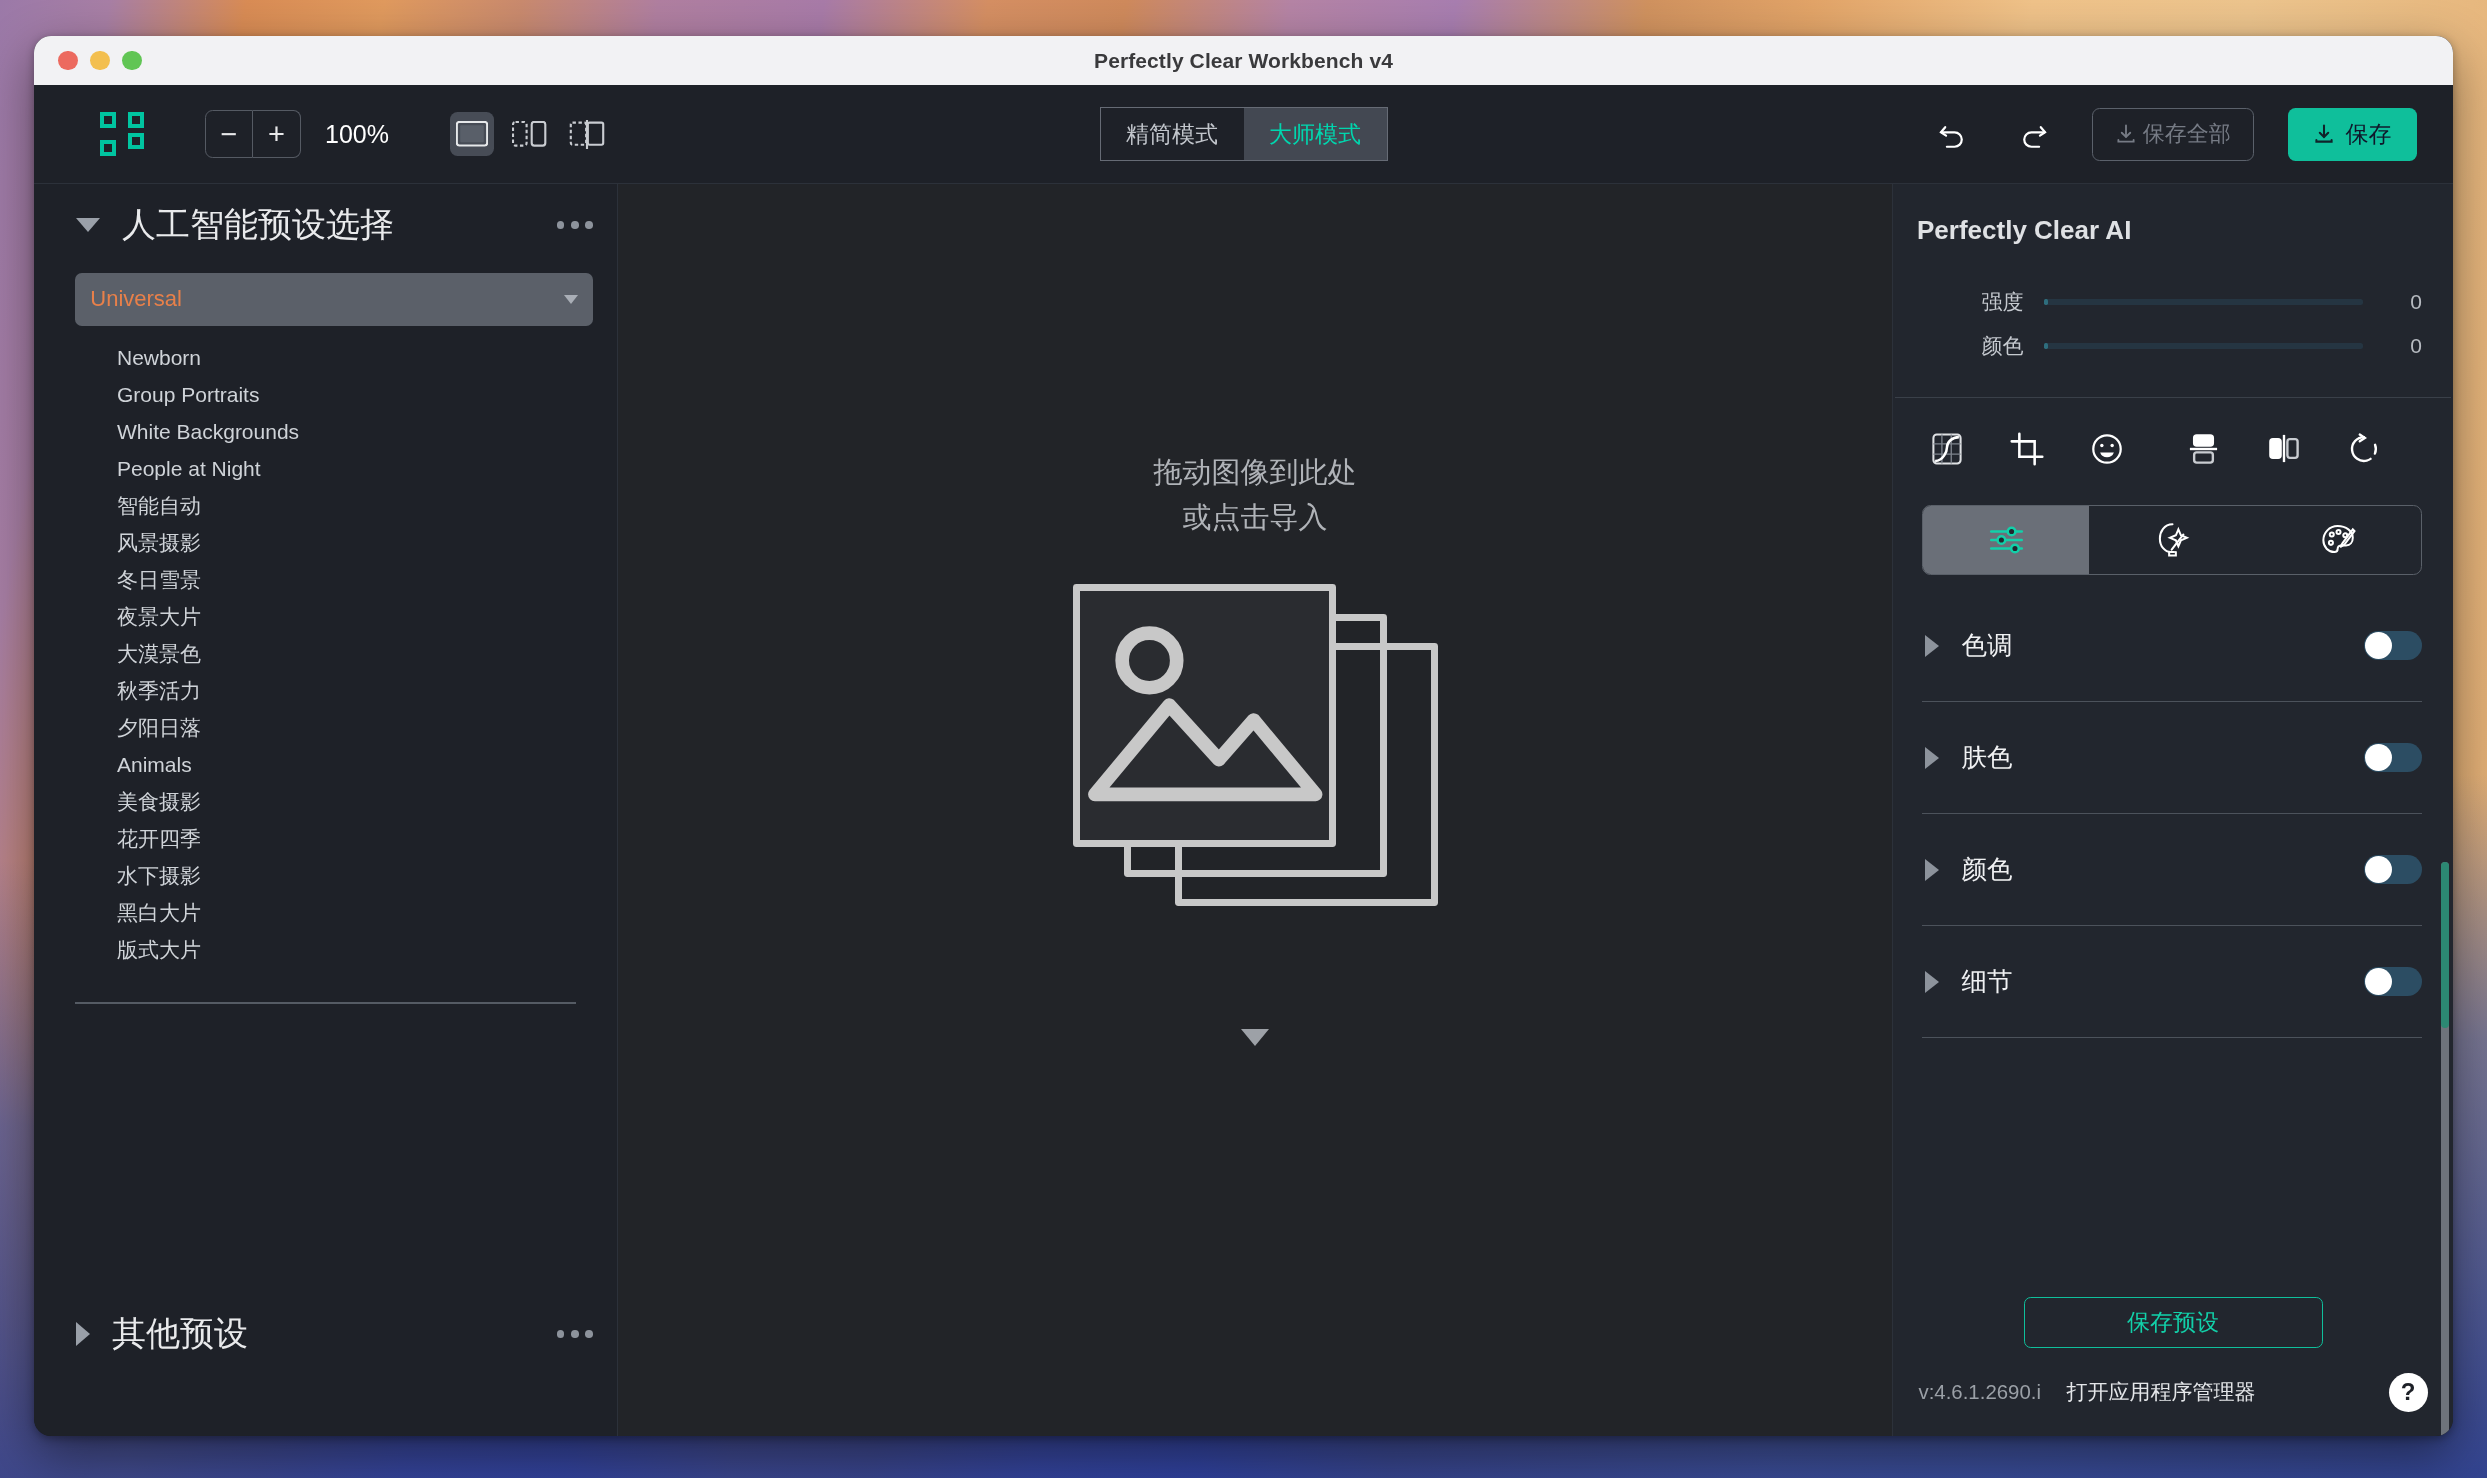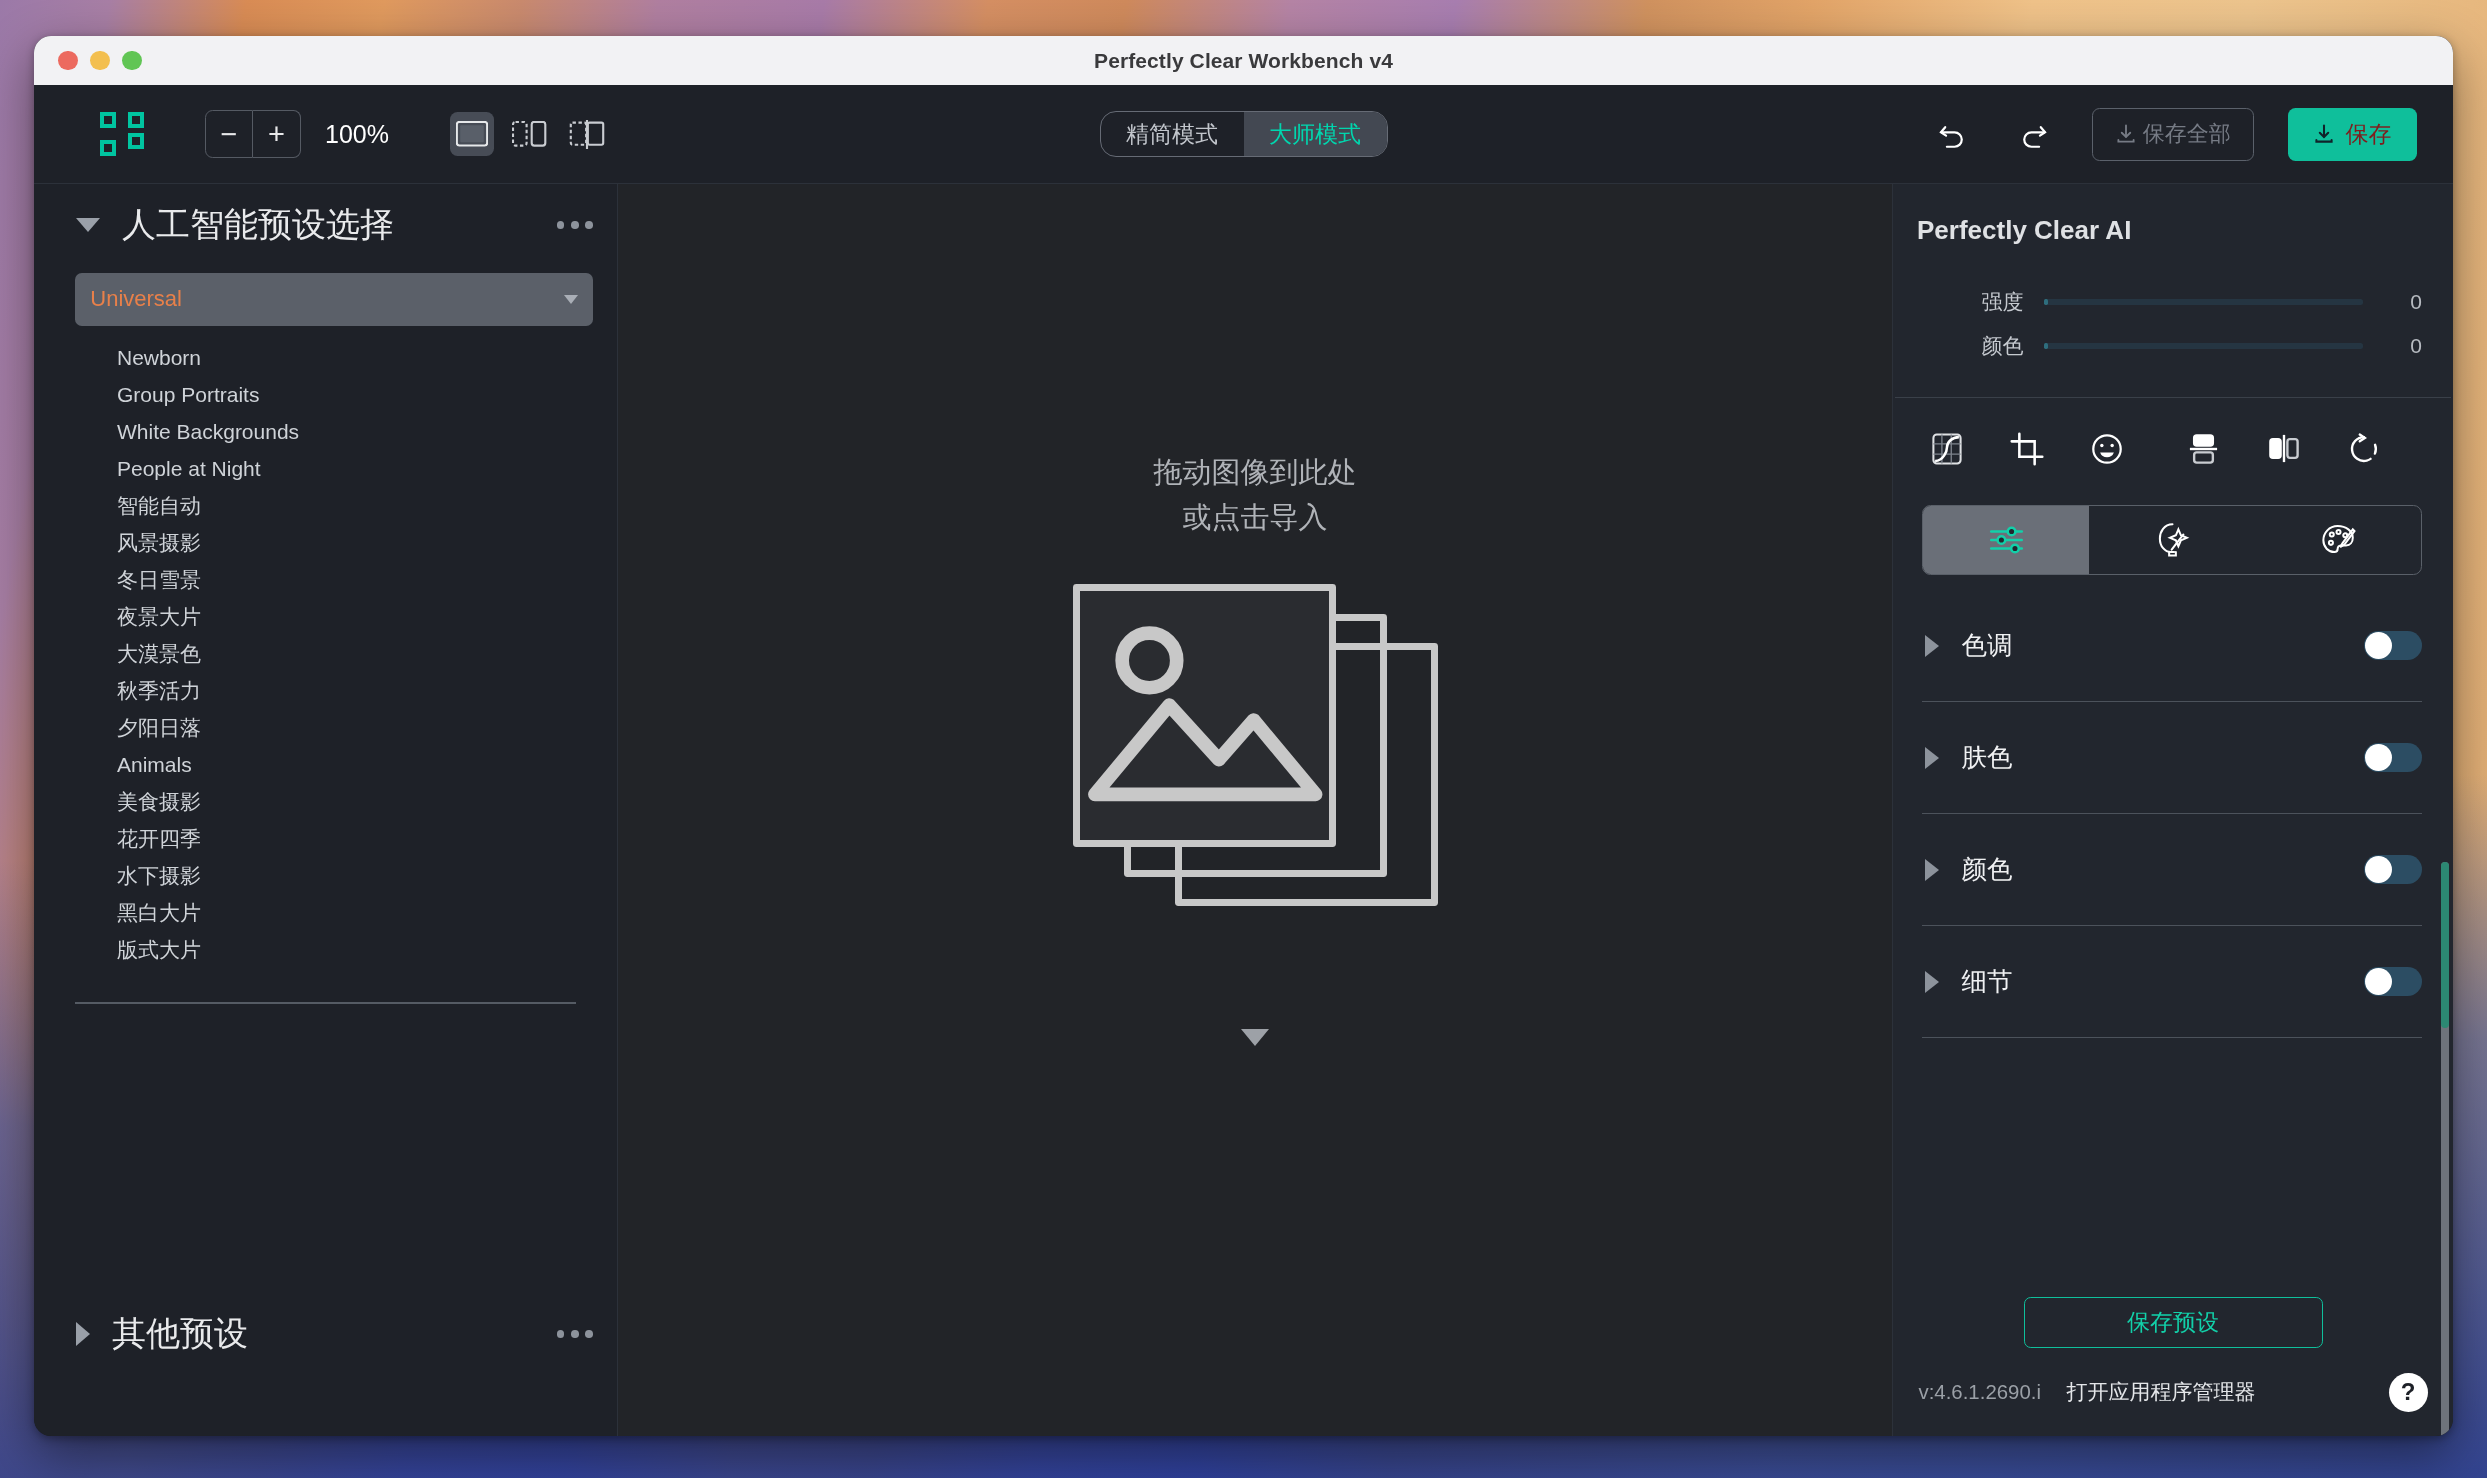--- a/index.html
+++ b/index.html
@@ -68,43 +68,43 @@
   .zbtn:last-child { border-radius: 0 7.6px 7.6px 0; border-left: none; }
   .zoom-pct { margin-left: 24px; font-size: 25px; color: #ffffff; font-weight: 500; }
   .view-group { display: flex; align-items: center; margin-left: 61px; gap: 13.6px; }
   .vbtn {
     width: 44px; height: 44px; border-radius: 7.6px;
     display: flex; align-items: center; justify-content: center; cursor: pointer;
   }
   .vbtn.active { background: #474c56; }
   .mode-switch {
     position: absolute; left: 50%; transform: translateX(-50%);
-    display: flex; border: 0.8px solid #666b75; border-radius: 16px; overflow: hidden;
-    height: 46px;
+    display: flex; border: 0.8px solid #666b75; border-radius: 0; overflow: hidden;
+    height: 54px;
   }
   .mode-btn {
     padding: 0 25.5px; display: flex; align-items: center; justify-content: center;
     font-size: 23px; color: #c2c6cc; cursor: pointer; background: transparent;
     border: none; font-family: inherit;
   }
   .mode-btn.active { background: #434852; color: #00d6ae; }
   .right-tools {
     margin-left: auto; display: flex; align-items: center; gap: 34px; margin-right: 36px;
   }
   .icon-btn { width: 48px; height: 48px; display:flex; align-items:center; justify-content:center; cursor:pointer;}
   .btn-outline {
     height: 53px; padding: 0 22px; border: 0.8px solid #5b616b; border-radius: 7.6px;
     display: flex; align-items: center; gap: 6px;
     color: #767b85; font-size: 22px; background: transparent; cursor: pointer;
     font-family: inherit;
   }
   .btn-primary {
     height: 53px; padding: 0 25.5px; border-radius: 7.6px; background: #0fbf9b;
     display: flex; align-items: center; gap: 10.2px; border: none;
-    color: #7f1d1d; font-size: 23px; cursor: pointer; font-family: inherit; font-weight: 500;
+    color: #0f172a; font-size: 23px; cursor: pointer; font-family: inherit; font-weight: 500;
   }
   
   .body { flex: 1; display: flex; min-height: 0; }
   
   .sidebar {
     width: 584px; flex: 0 0 584px; background: #1e2128;
     border-right: 0.8px solid #2c313a; display: flex; flex-direction: column;
     position: relative;
   }
   .section-head {

